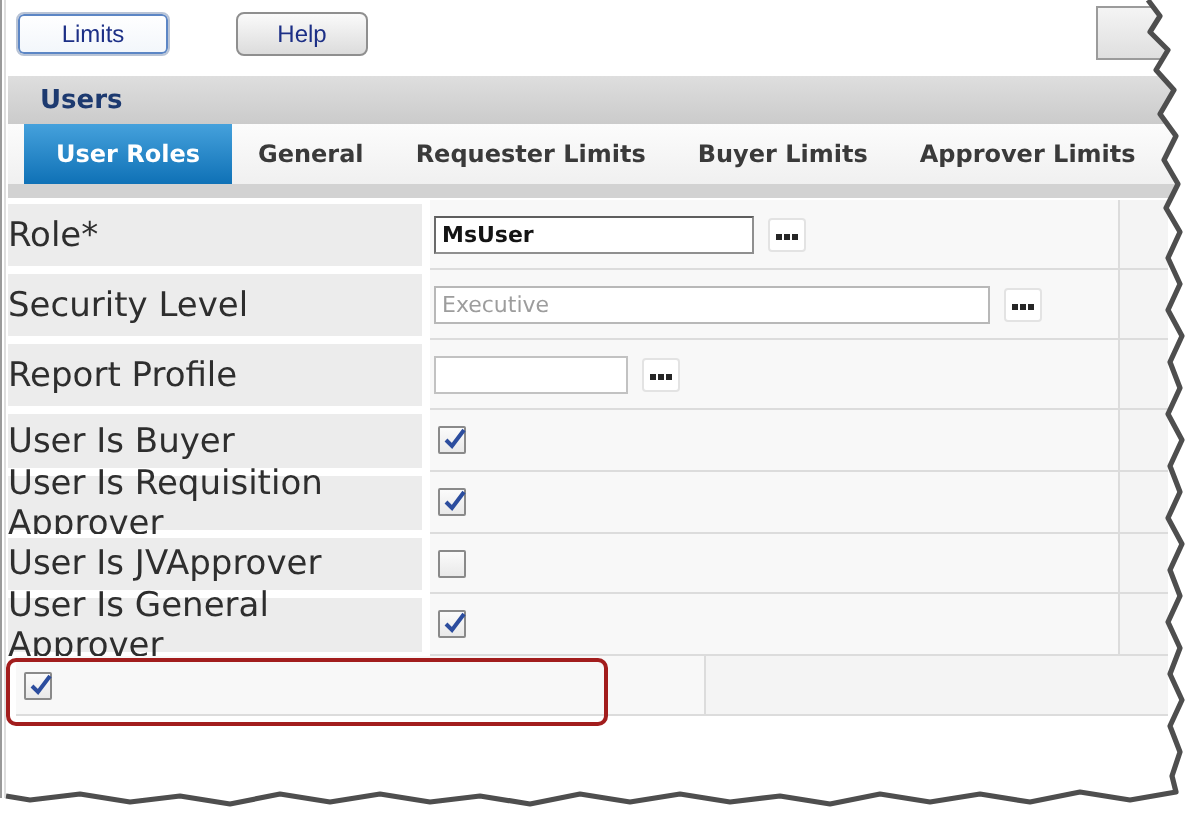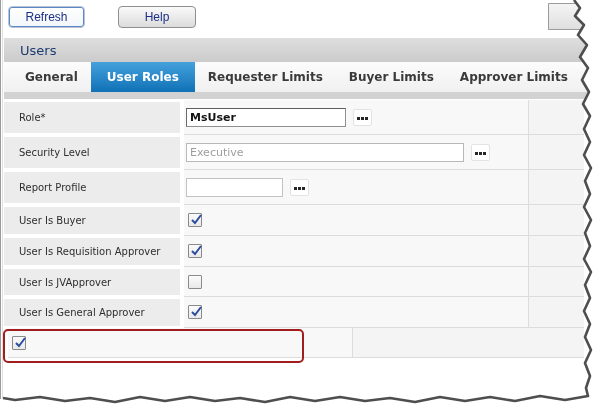--- a/index.html
+++ b/index.html
@@ -11,49 +11,49 @@
   
   .ledge1{position:absolute;left:0;top:0;width:1px;height:399px;background:#9a9a9a}
   .ledge2{position:absolute;left:2px;top:0;width:1px;height:399px;background:#dedede}
 
   
   .btn{position:absolute;top:6px;height:22px;box-sizing:border-box;
        display:flex;align-items:center;justify-content:center;
        font-size:12px;color:#1c2f86;border-radius:4px;cursor:pointer}
   .btn-refresh{left:8px;width:77px;background:linear-gradient(#ffffff,#f2f6fb);
        border:1px solid #b9c4d6;box-shadow:inset 0 0 0 1px #5c86c5}
-  .btn-help{left:118px;width:78px;background:linear-gradient(#fafafa,#dcdcdc);
+  .btn-help{left:118px;width:66px;background:linear-gradient(#fafafa,#dcdcdc);
        border:1px solid #8f8f8f}
   .partial-btn{position:absolute;left:548px;top:3px;width:46px;height:27px;box-sizing:border-box;
        border:1px solid #9b9b9b;border-radius:0 9px 0 0;
        background:linear-gradient(#f4f4f4,#dfdfdf)}
 
   
   .users-bar{position:absolute;left:4px;top:38px;width:588px;height:24px;
        background:linear-gradient(#dedede,#cbcbcb);
        display:flex;align-items:center;padding-left:16px;box-sizing:border-box;
-       font-size:13px;font-weight:normal;color:#1d3a70}
+       font-size:13px;font-weight:bold;color:#1d3a70}
 
   
   .tabbar{position:absolute;left:4px;top:62px;width:588px;height:30px;
        background:linear-gradient(#fcfcfc,#f0f0f0);display:flex;align-items:stretch}
   .tab{display:flex;align-items:center;padding:0 13px;font-size:12px;font-weight:bold;
        color:#3a3a3a;white-space:nowrap;cursor:pointer}
   .tab:first-child{margin-left:8px}
   .tab.active{background:linear-gradient(#45a1dc,#0f71b6);color:#ffffff;padding:0 16px}
   .band{position:absolute;left:4px;top:92px;width:588px;height:7px;background:#d2d2d2;
        border-bottom:1px solid #ffffff;box-sizing:content-box}
 
   
   .table{position:absolute;left:4px;top:100px;width:580px}
   .row{display:flex;position:relative}
   .h35{height:35px}.h31{height:31px}.h30{height:30px}
-  .lbl{width:176px;background:#ececec;box-shadow:inset 0 2px 0 #ffffff,inset 0 -2px 0 #ffffff;
-       display:flex;align-items:center;padding-left:15px;box-sizing:border-box;
-       font-size:10px;color:#2e2e2e}
+  .lbl{width:207px;background:#ececec;box-shadow:inset 0 2px 0 #ffffff,inset 0 -2px 0 #ffffff;
+       display:flex;align-items:center;box-sizing:border-box;
+       font-size:17px;color:#2e2e2e}
   .gap{width:4px;background:#ffffff}
   .fld{width:344px;background:#f8f8f8;border-bottom:1px solid #dcdcdc;
        display:flex;align-items:center;padding-left:2px;box-sizing:border-box}
   .sliver{flex:1;background:#f4f4f4;border-left:1px solid #dcdcdc;border-bottom:1px solid #dcdcdc}
 
   .tin{height:19px;border:1px solid #8f8f8f;border-top-color:#5e5e5e;border-left-color:#6a6a6a;
        background:#ffffff;font-family:"DejaVu Sans",sans-serif;font-size:11px;font-weight:bold;
        color:#141414;padding:0 3px;box-sizing:border-box;outline:none}
   .w-role{width:160px}.w-data{width:107px}.w-sec{width:278px}.w-rep{width:97px}
   .tin.dis{border:1px solid #b8b8b8;color:#9d9d9d;font-weight:normal}
@@ -76,31 +76,31 @@
 
   
   .tear{position:absolute;left:0;top:0;width:600px;height:408px;z-index:10;pointer-events:none}
 </style>
 </head>
 <body>
 
 <div class="ledge1"></div>
 <div class="ledge2"></div>
 
-<button class="btn btn-refresh">Refresh</button>
+<button class="btn btn-refresh">Limits</button>
 <button class="btn btn-help">Help</button>
 <div class="partial-btn"></div>
 
 <div class="users-bar">
   <span>Users</span>
 </div>
 
 <div class="tabbar">
+  <div class="tab active">User Roles</div>
   <div class="tab">General</div>
-  <div class="tab active">User Roles</div>
   <div class="tab">Requester Limits</div>
   <div class="tab">Buyer Limits</div>
   <div class="tab">Approver Limits</div>
   <div class="tab">AP Li</div>
 </div>
 <div class="band"></div>
 
 <div class="table">
 
   <div class="row h35">

